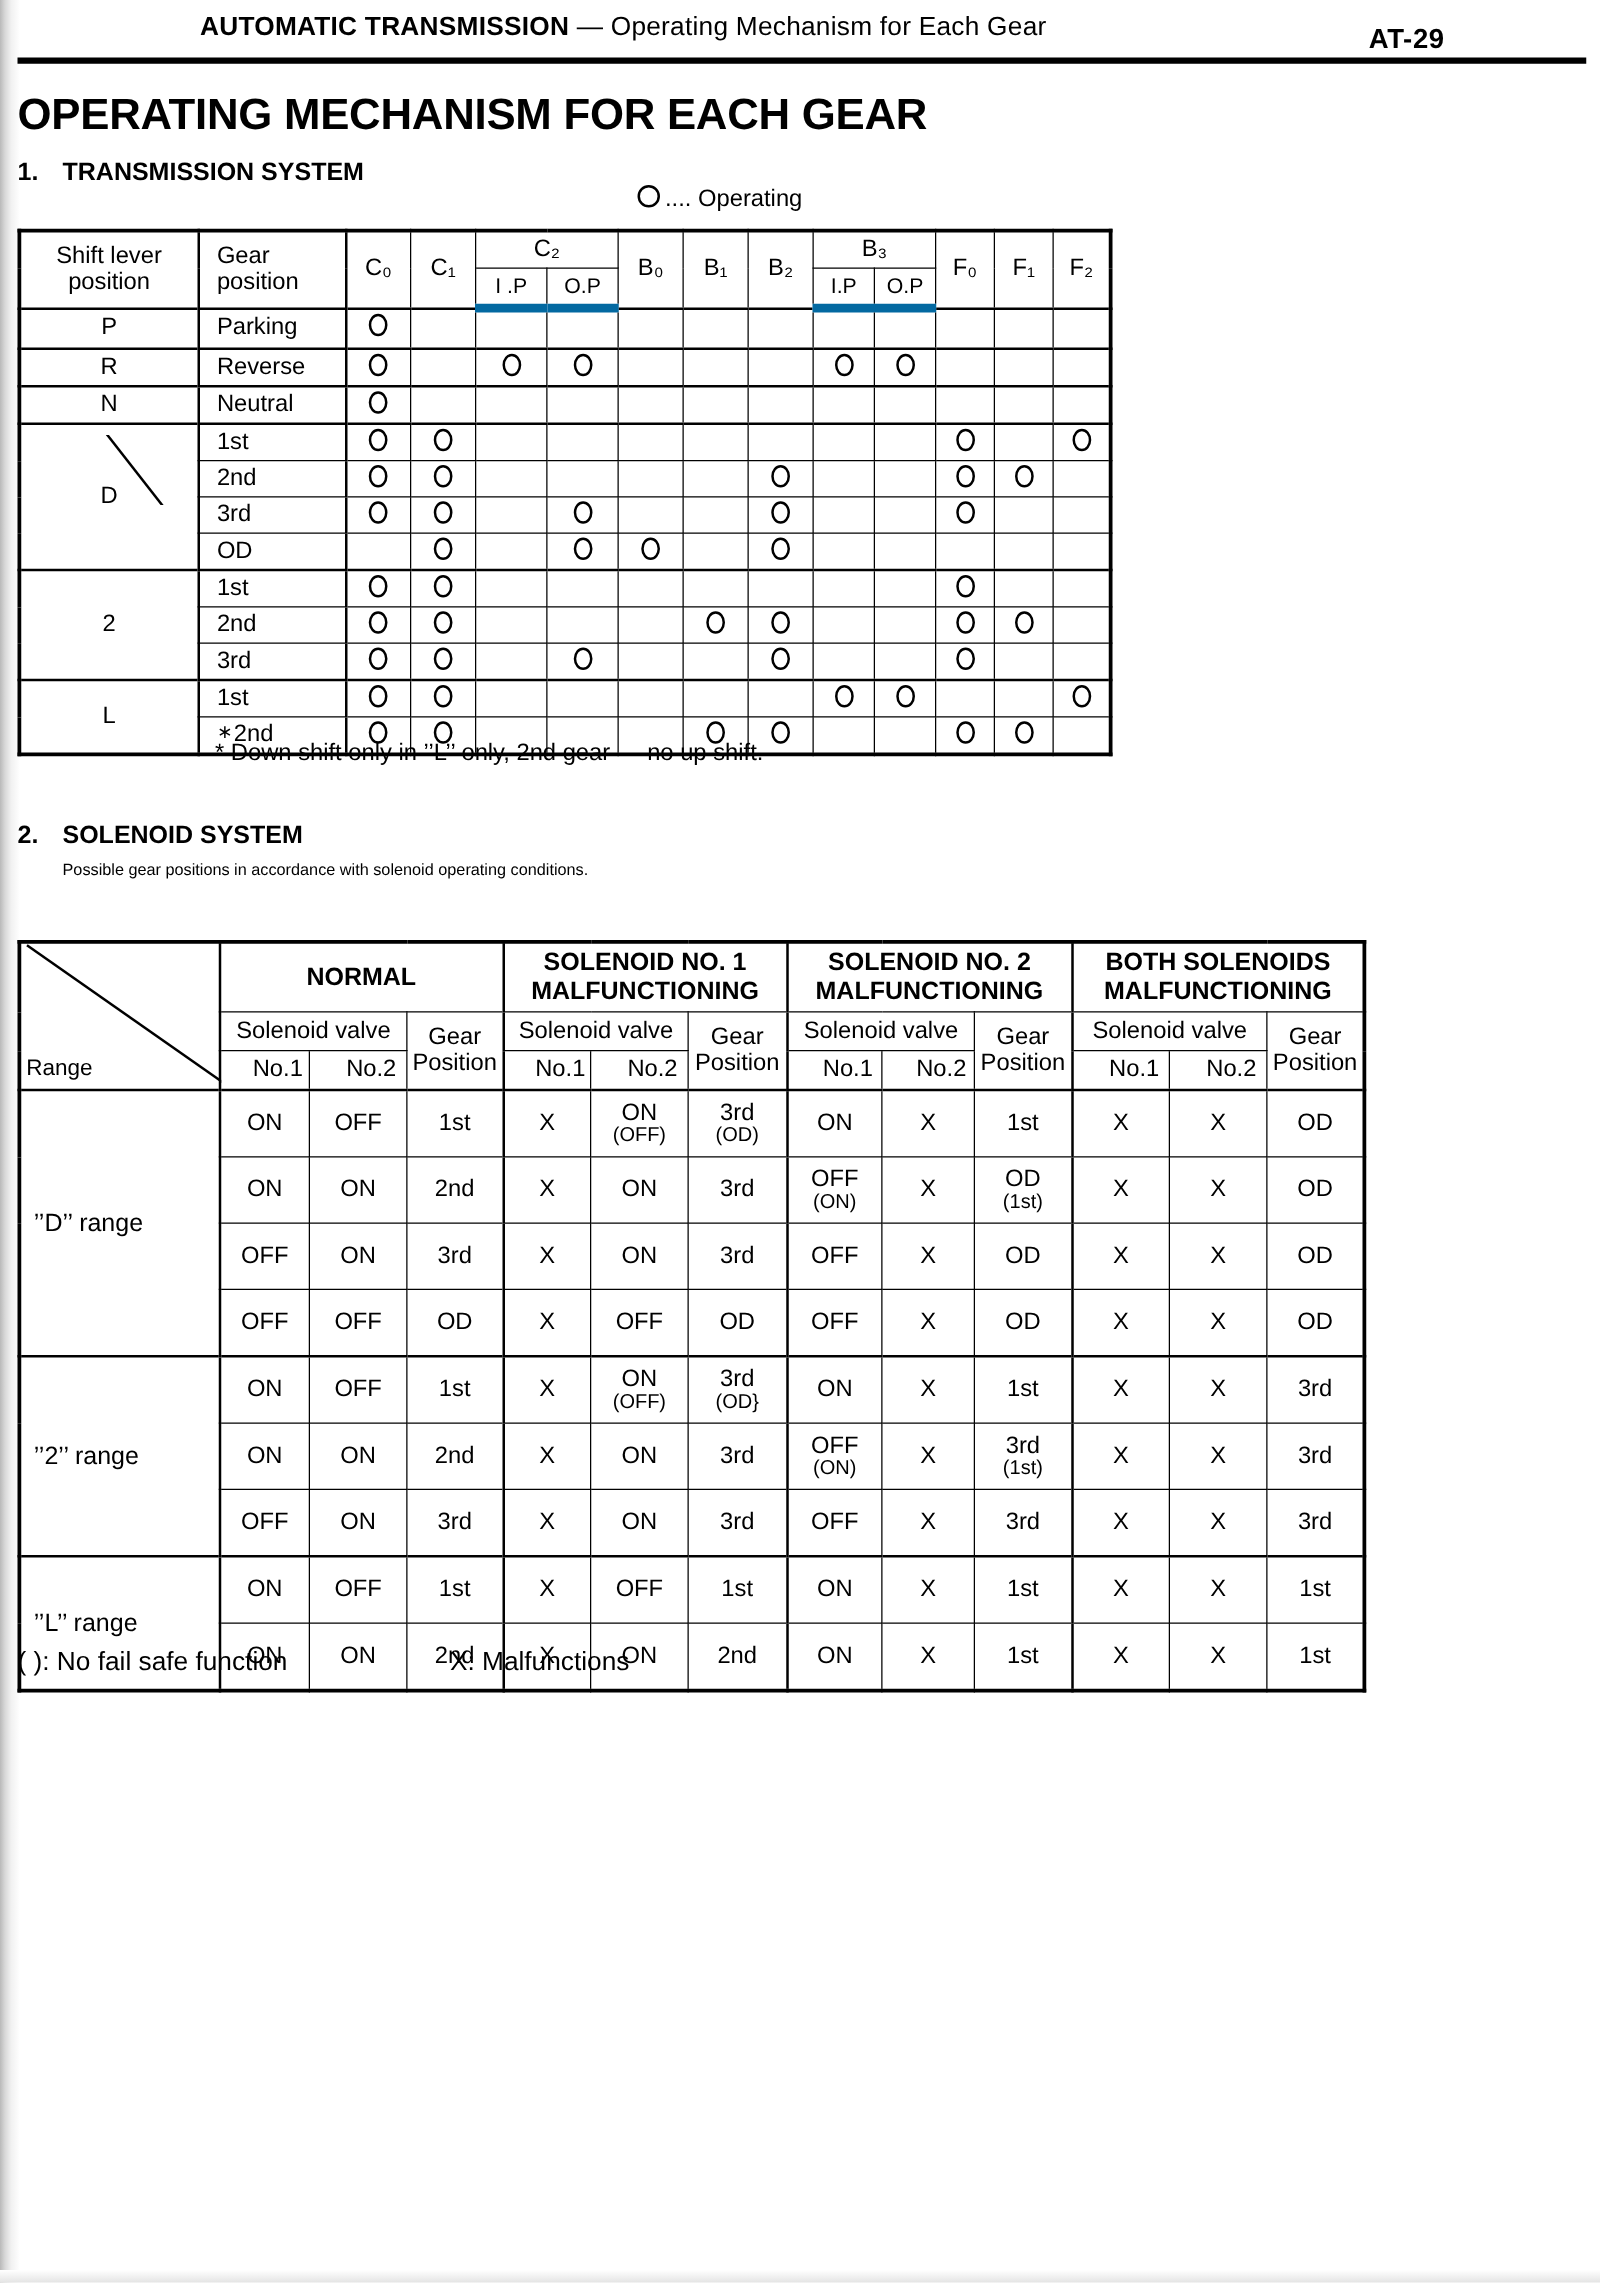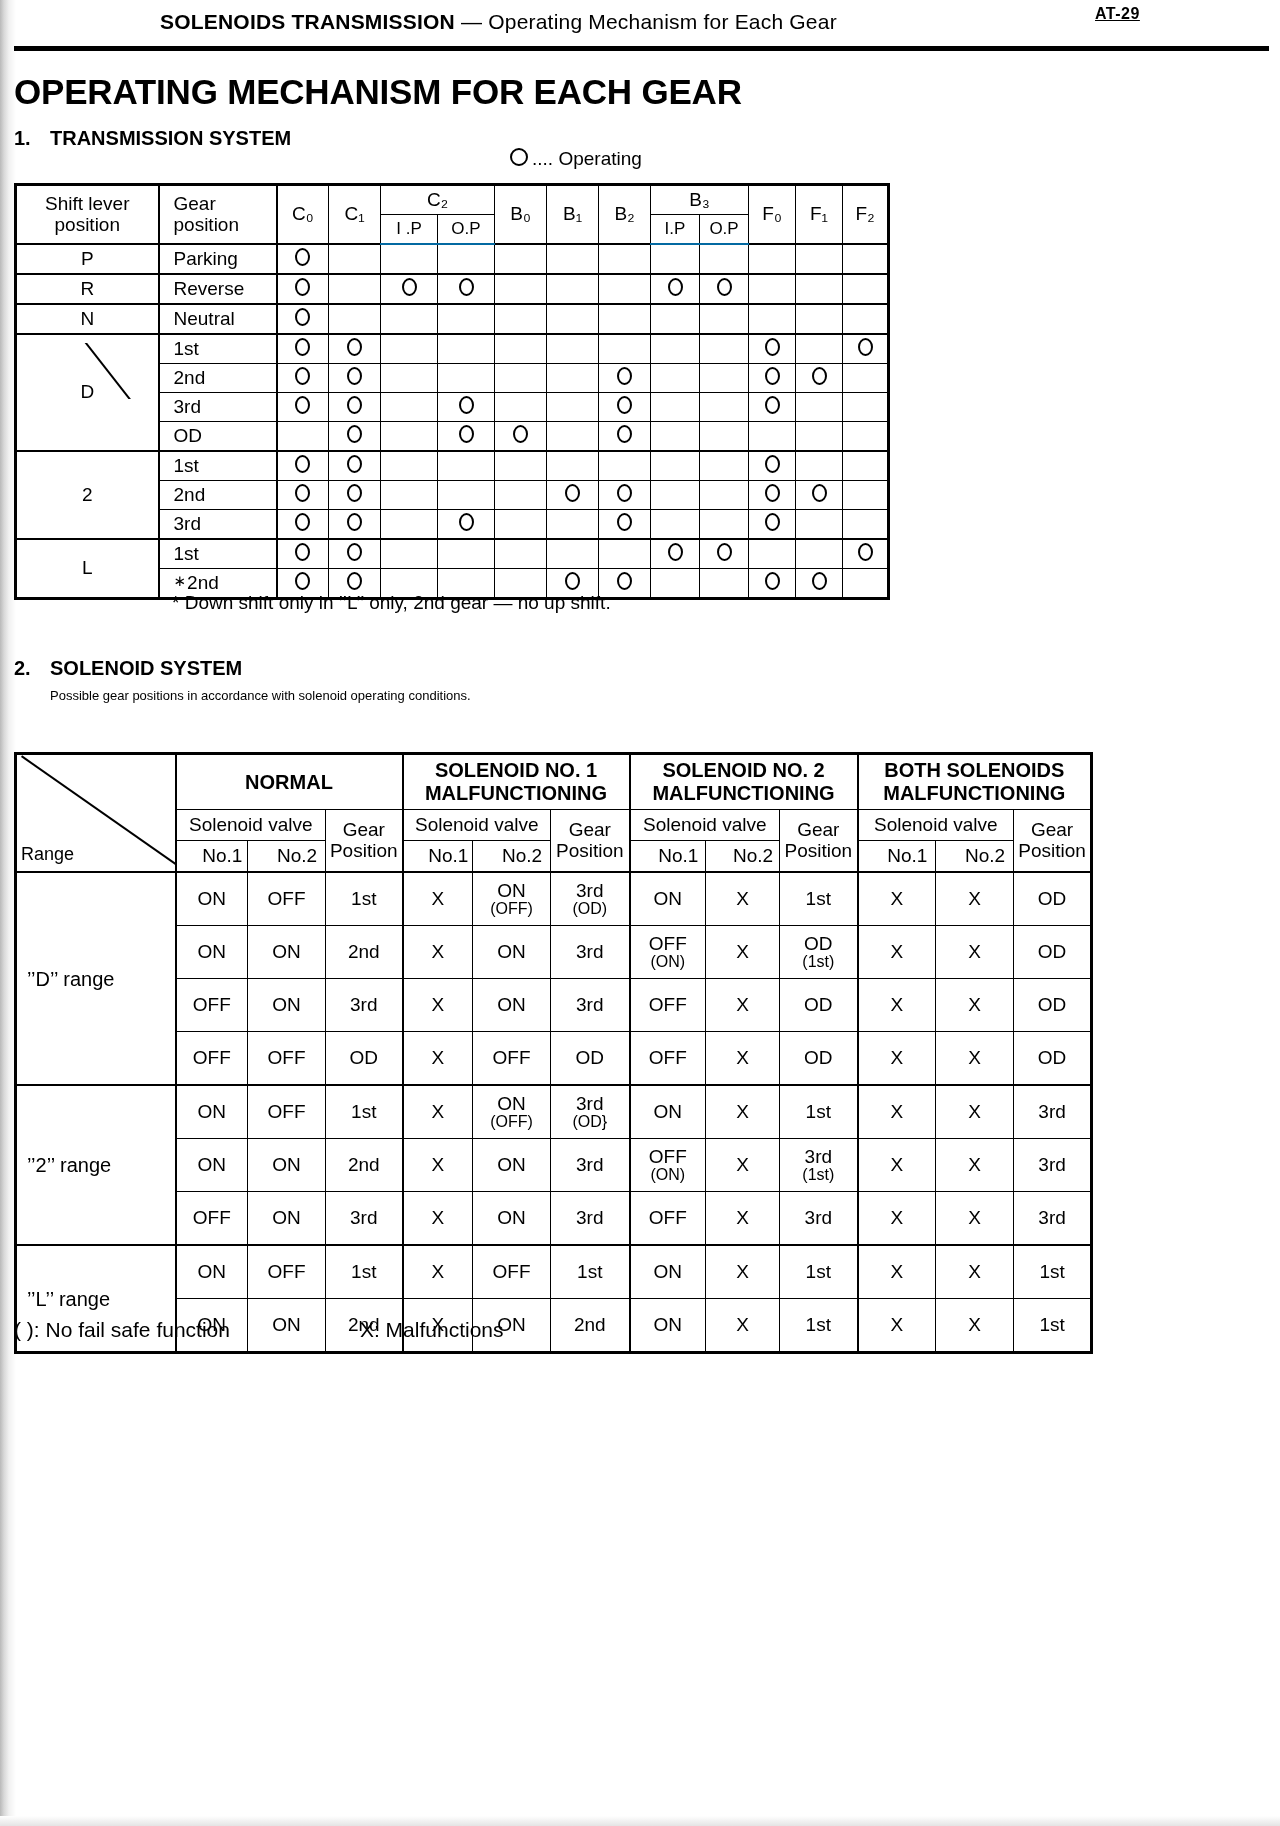--- a/index.html
+++ b/index.html
@@ -41,25 +41,24 @@
     left: 160px; top: 10px;
     width: 900px;
     font-size: 21px;
     letter-spacing: 0.2px;
     white-space: nowrap;
   }
   .head-title b { font-weight: bold; }
   .head-title .sub { font-weight: normal; }
   .head-page {
     position: absolute;
-    left: 1095px; top: 5px;
-    font-size: 16px;
+    left: 1095px; top: 18px;
+    font-size: 22px;
     font-weight: bold;
     letter-spacing: 0.5px;
-    text-decoration: underline;
   }
   .head-rule {
     position: absolute;
     left: 14px; top: 46px;
     width: 1255px; height: 5px;
     background: #000;
   }
 
   
   .doc-title {
@@ -149,21 +148,21 @@
     font-size: 19px;
     border-right: 2px solid #000;
   }
   #trans-table .gearcol {
     text-align: left;
     padding-left: 14px;
     font-size: 19px;
     border-right: 2px solid #000;
   }
   #trans-table .grp-top td, #trans-table .grp-top th { border-top: 2px solid #000; }
-  #trans-table thead tr:last-child th { border-bottom: 2px solid #0369a1; }
+  #trans-table thead tr:last-child th { border-bottom: 7px solid #0369a1; }
   .op {
     display: inline-block;
     width: 15px; height: 18px;
     border: 2px solid #000;
     border-radius: 50%;
     box-sizing: border-box;
   }
   .lev-cell {
     position: relative;
   }
@@ -243,21 +242,21 @@
   }
 </style>
 </head>
 <body>
 
 <div class="scan-edge-left"></div>
 <div class="scan-edge-bottom"></div>
 
 <div class="page-head">
   <div class="head-title">
-    <b>SOLENOIDS TRANSMISSION</b>
+    <b>AUTOMATIC TRANSMISSION</b>
     <span class="sub">—</span>
     <span class="sub">Operating Mechanism for Each Gear</span>
   </div>
   <div class="head-page">AT-29</div>
   <div class="head-rule"></div>
 </div>
 
 <div class="doc-title">OPERATING MECHANISM FOR EACH GEAR</div>
 
 <div class="sec sec-1">

